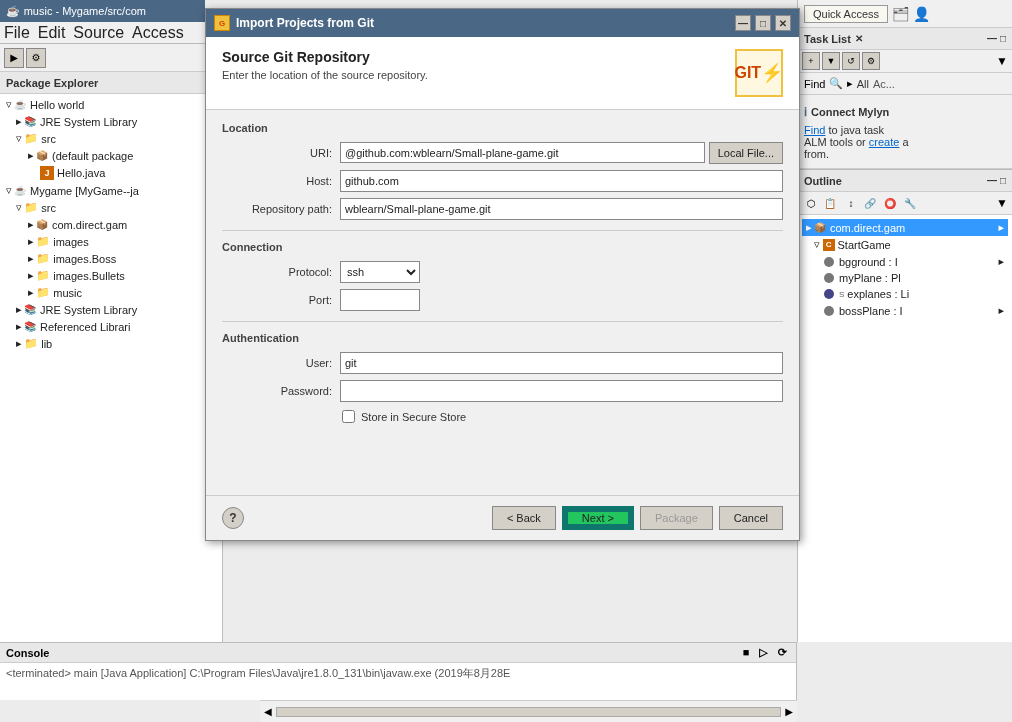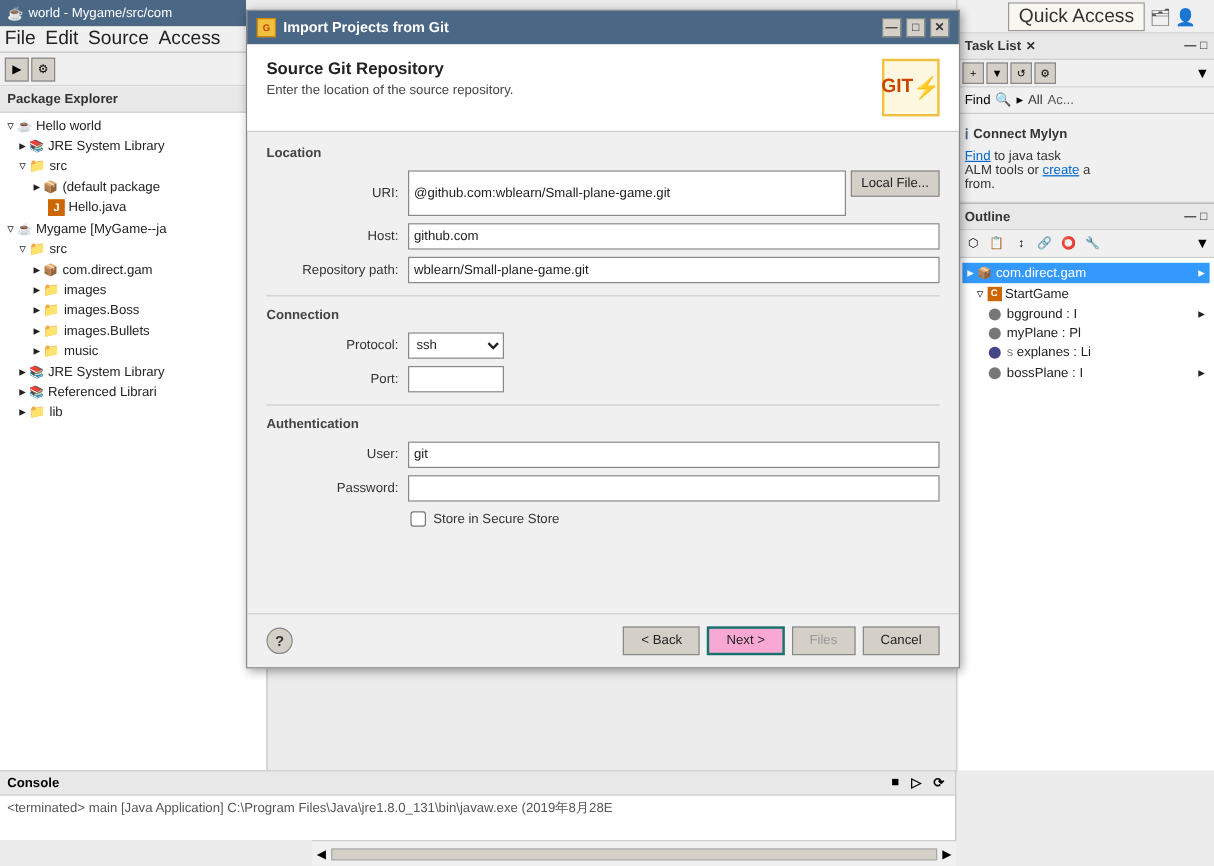--- a/index.html
+++ b/index.html
@@ -121,24 +121,23 @@
       display: flex;
       align-items: center;
       padding: 0 6px;
       gap: 4px;
     }
 
     .quick-access-btn {
       background: #f8f8f0;
       border: 1px solid #999;
       padding: 2px 8px;
-      font-size: 16px;
+      font-size: 11px;
       cursor: pointer;
       color: #333;
-      margin-left: 36px;
     }
 
     .outline-panel {
       height: 220px;
       background: white;
       border-top: 1px solid #bbb;
       overflow: hidden;
     }
 
     
@@ -256,21 +255,21 @@
     }
 
     .uri-wrapper {
       flex: 1;
       display: flex;
       gap: 4px;
     }
 
     .uri-input {
       flex: 1;
-      height: 38px;
+      height: 21px;
       border: 1px solid #888;
       padding: 0 4px;
       font-size: 11px;
       background: white;
       color: #222;
     }
 
     .local-file-btn {
       height: 22px;
       padding: 0 8px;
@@ -361,22 +360,22 @@
       height: 24px;
       padding: 0 14px;
       border: 1px solid #888;
       background: #d4d0c8;
       font-size: 11px;
       cursor: pointer;
       color: #222;
     }
 
     .footer-btn-primary {
-      background: #f9a8d4;
-      border: 2px solid #0f766e;
+      background: #22c55e;
+      border: 6px solid #0f766e;
       text-align: center;
     }
 
     .footer-btn-disabled {
       color: #999;
       cursor: default;
     }
 
     .find-row {
       display: flex;
@@ -442,21 +441,21 @@
       font-weight: bold;
     }
   </style>
 </head>
 <body>
 
 <div class="eclipse-bg"></div>
 
 <div class="eclipse-titlebar">
   <span style="margin-right:4px;">☕</span>
-  <span>world - Mygame/src/com</span>
+  <span>music - Mygame/src/com</span>
 </div>
 
 <div class="eclipse-menubar">
   <span style="cursor:pointer;">File</span>
   <span style="cursor:pointer;">Edit</span>
   <span style="cursor:pointer;">Source</span>
   <span style="cursor:pointer;">Access</span>
 </div>
 
 <div class="eclipse-toolbar">
@@ -753,16 +752,16 @@
     </div>
   </div>
 
   <div class="dialog-spacer"></div>
 
   <div class="dialog-footer">
     <button class="help-btn">?</button>
     <div class="spacer"></div>
     <button class="footer-btn">&lt; Back</button>
     <button class="footer-btn footer-btn-primary">Next &gt;</button>
-    <button class="footer-btn footer-btn-disabled" disabled="">Files</button>
+    <button class="footer-btn footer-btn-disabled" disabled="">Package</button>
     <button class="footer-btn">Cancel</button>
   </div>
 </div>
 
 </body></html>

